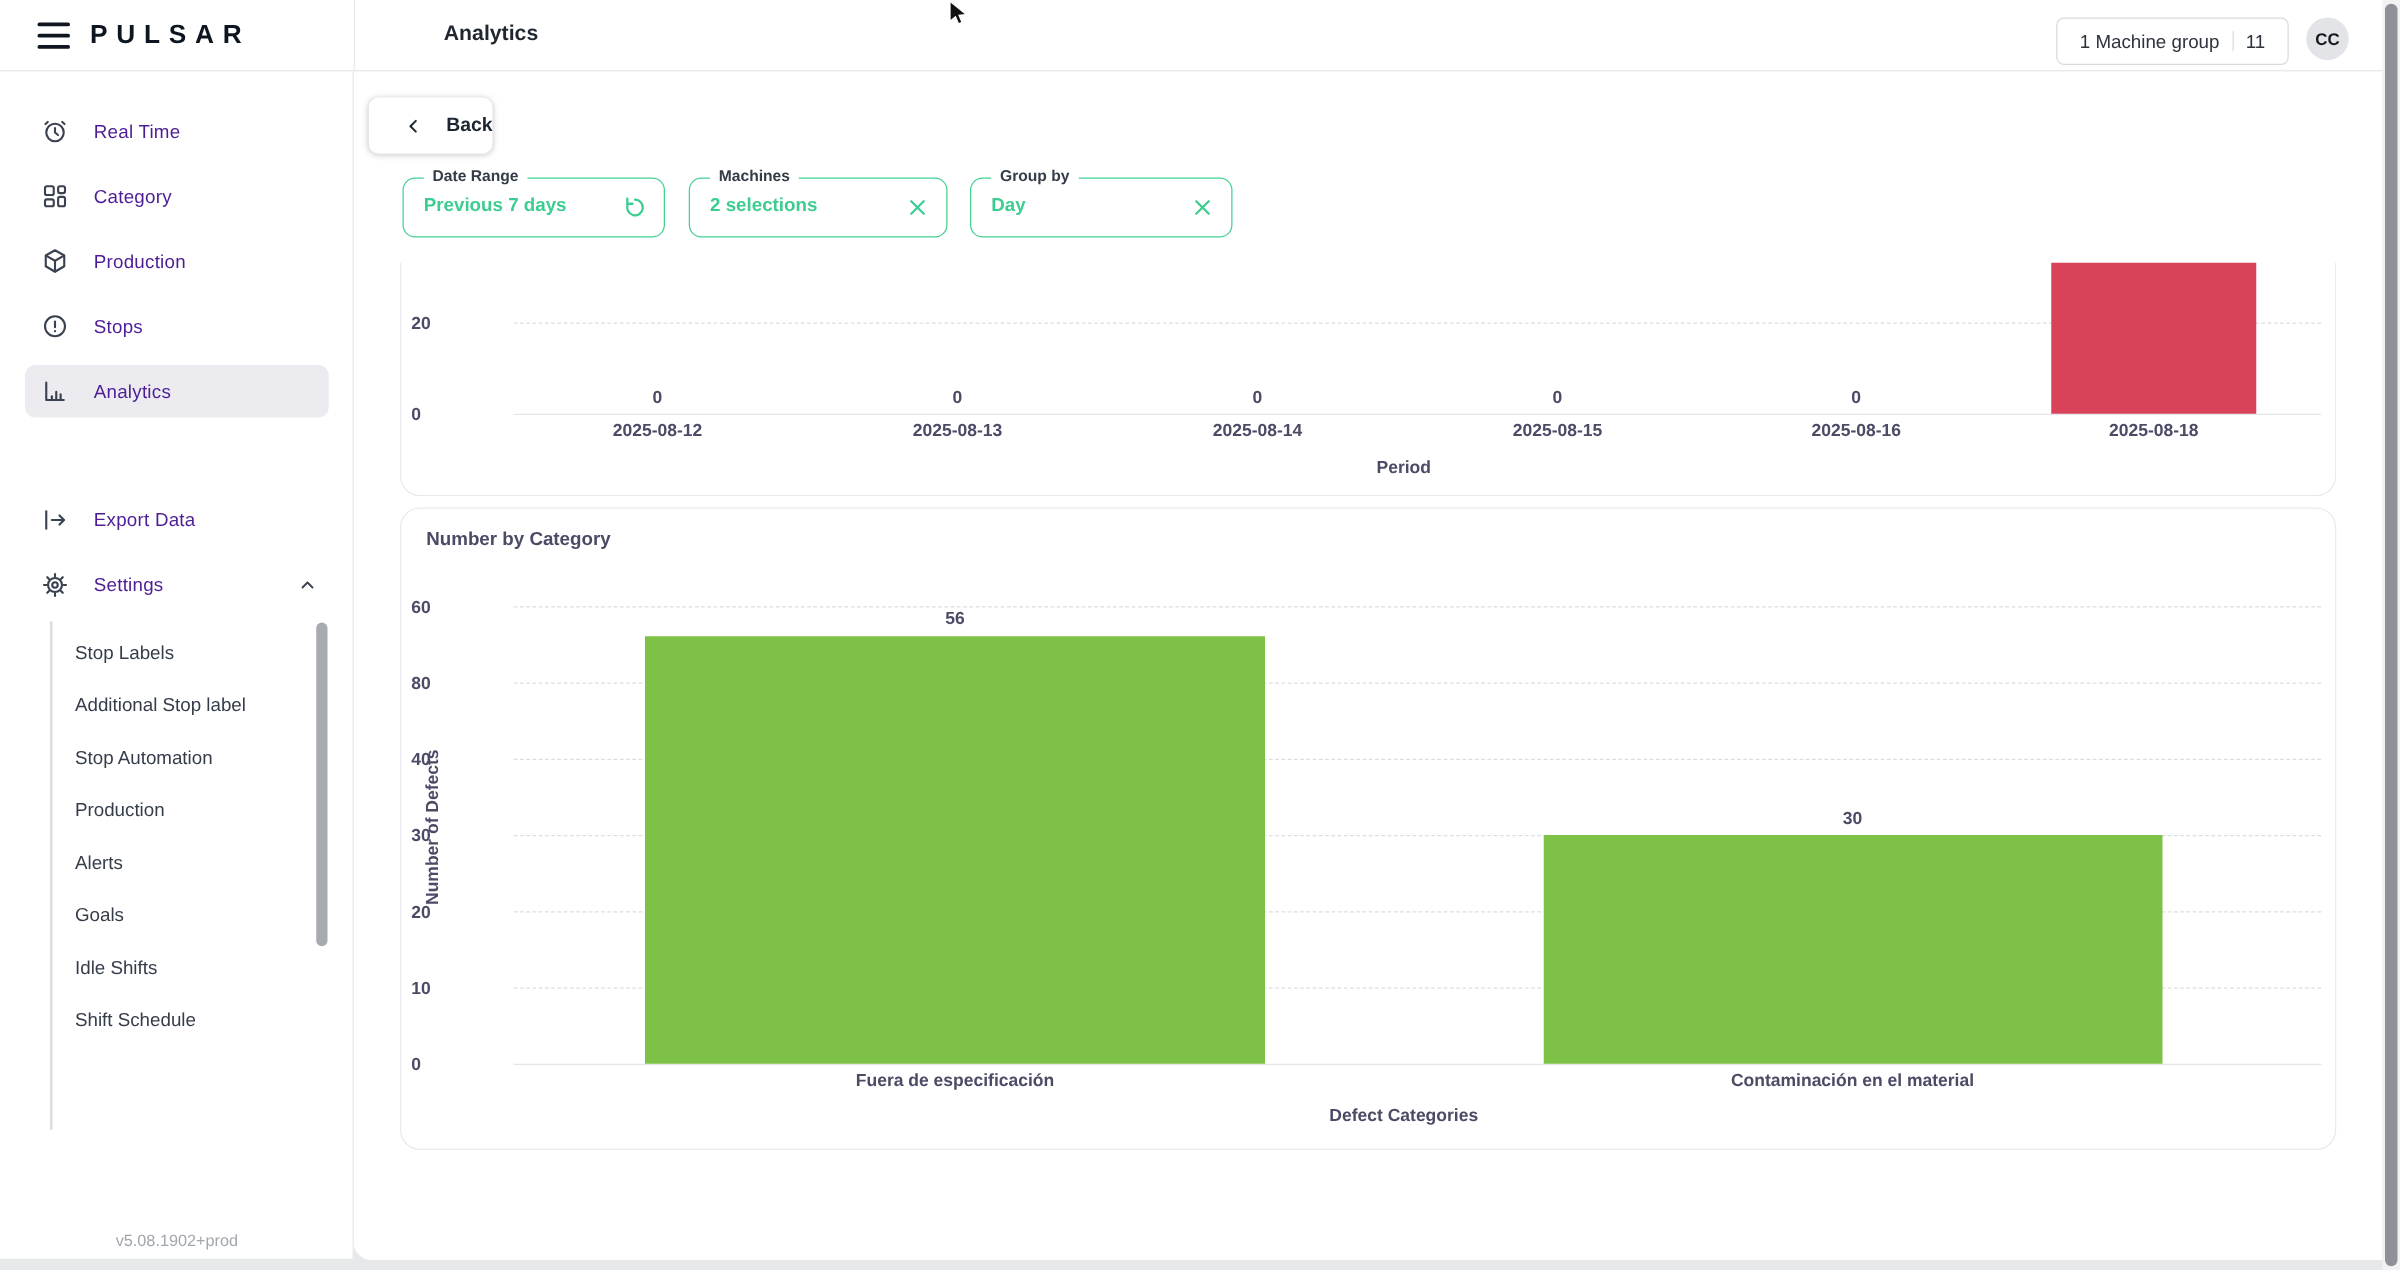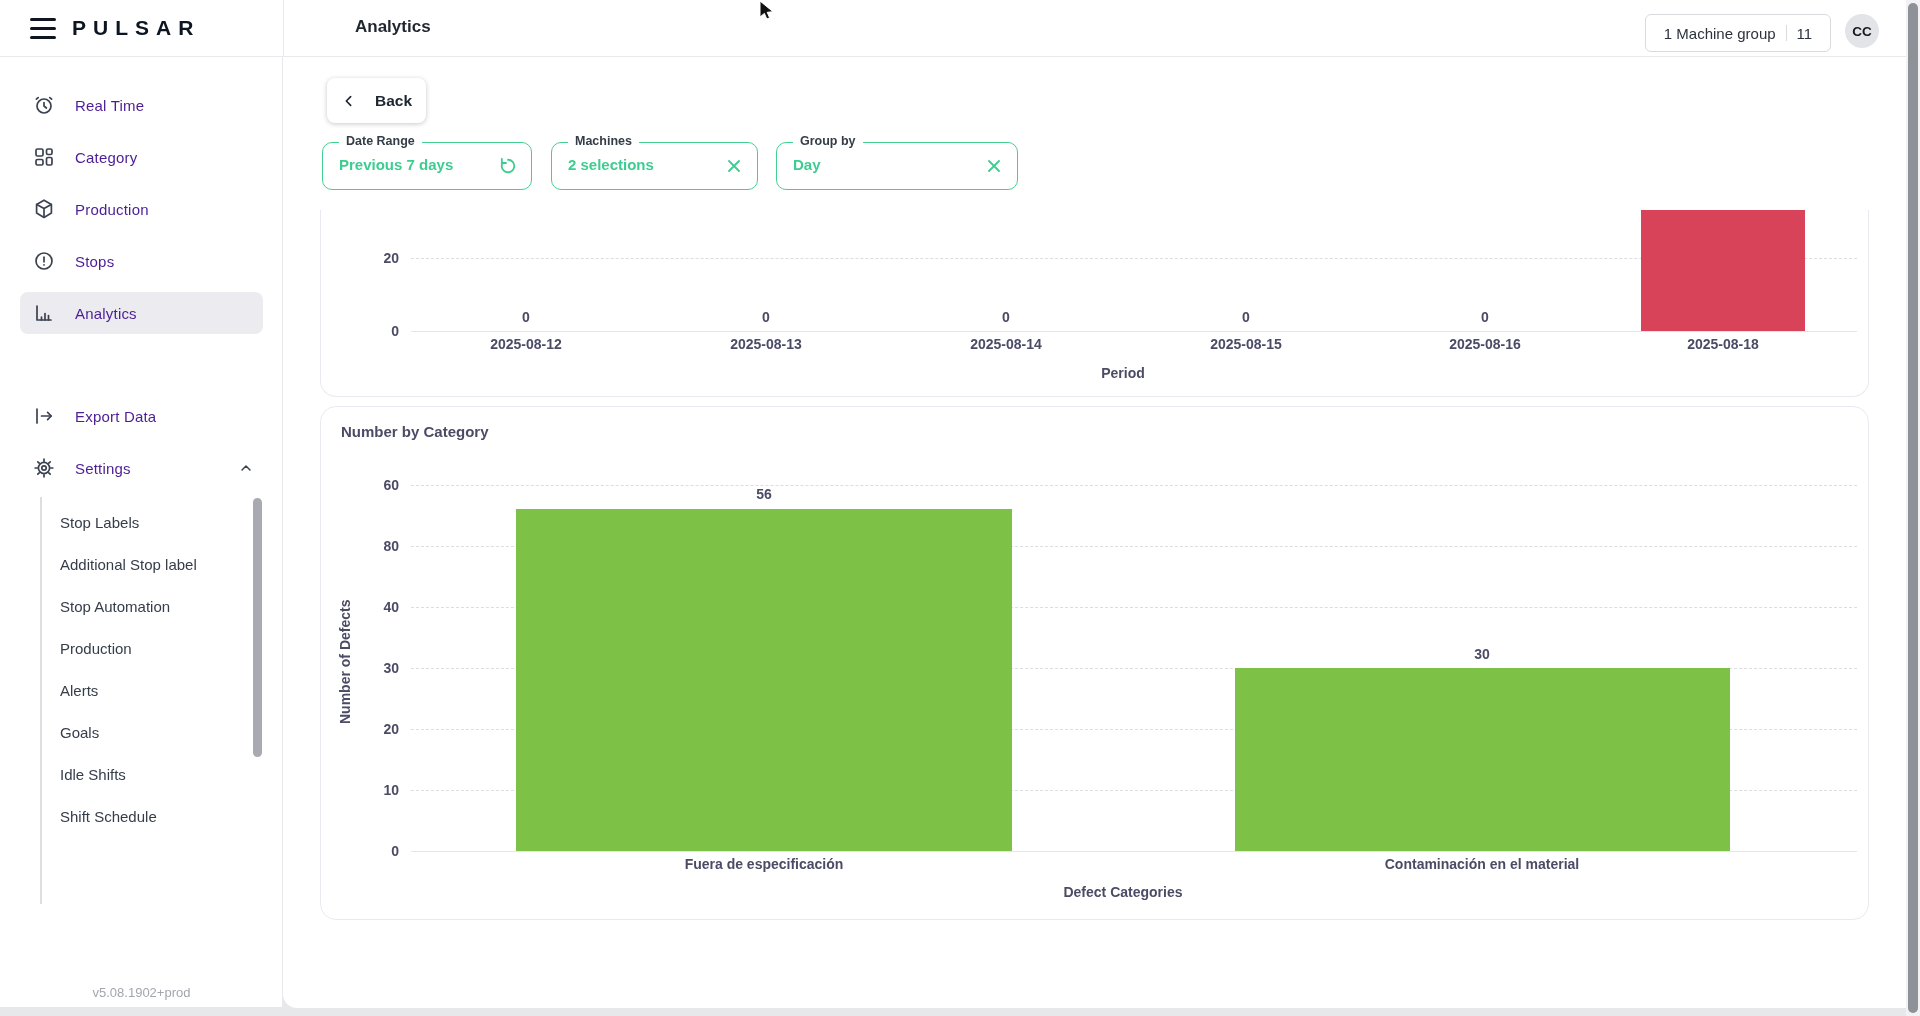--- a/index.html
+++ b/index.html
@@ -31,35 +31,35 @@
   .sub-item { position:absolute; left:60px; width:180px; height:30px; display:flex; align-items:center; font-size:15px; color:#353d4a; cursor:pointer; }
   #indent-line { left:40px; top:440px; width:2px; height:407px; background:#dcdee2; }
   #side-scroll { left:253px; top:441px; width:9px; height:259px; border-radius:5px; background:#a7aab0; cursor:pointer; }
   #version { left:0; top:928px; width:283px; text-align:center; font-size:13px; color:#a2a7ad; }
 
   svg.icon { stroke:#3a4250; fill:none; stroke-width:1.7; stroke-linecap:round; stroke-linejoin:round; }
 
   
   #main { left:283px; top:57px; width:1623px; height:951px; background:#fff; border-bottom-left-radius:14px; z-index:10; overflow:hidden; }
   #back-btn { left:12px; top:21px; width:99px; height:45px; background:#fff; border-radius:8px;
-              box-shadow:0 1px 5px rgba(0,0,0,.22); display:flex; align-items:center; justify-content:center; gap:18px;
-              font-size:15.5px; font-weight:600; color:#1d2530; cursor:pointer;margin-left:32px; }
+              box-shadow:0 1px 5px rgba(0,0,0,.22); display:flex; align-items:center; justify-content:flex-end; gap:18px;
+              font-size:15.5px; font-weight:600; color:#1d2530; cursor:pointer; }
   .chip { position:absolute; top:85px; height:48px; border:1.5px solid #43d192; border-radius:10px; background:#fff; cursor:pointer; }
   .chip .legend { position:absolute; top:-9px; left:16px; background:#fff; padding:0 7px; font-size:12.5px; font-weight:700; color:#333c47; white-space:nowrap; }
   .chip .val { position:absolute; left:16px; top:13px; font-size:15px; font-weight:600; color:#3ecd90; white-space:nowrap; }
   .chip .cicon { position:absolute; right:13px; top:13px; width:20px; height:20px; }
   #chip-date { left:39px; width:210px; }
   #chip-machines { left:268px; width:207px; }
-  #chip-group { left:493px; width:242px; }
+  #chip-group { left:493px; width:210px; }
 
   .card { position:absolute; left:37px; width:1549px; background:#fff; border:1px solid #e9eaef; border-radius:16px; }
   #card1 { top:153px; height:187px; border-top:none; border-top-left-radius:0; border-top-right-radius:0; overflow:hidden; }
   #card2 { top:349px; height:514px; }
 
-  .ytick { position:absolute; width:70px; text-align:right; font-size:14px; font-weight:600; color:#4b4b66; line-height:16px; }
+  .ytick { position:absolute; width:70px; text-align:left; font-size:14px; font-weight:600; color:#4b4b66; line-height:16px; }
   .grid-dash { position:absolute; left:90px; width:1446px; height:0; border-top:1px dashed #dcdde2; }
   .grid-solid { position:absolute; left:90px; width:1446px; height:0; border-top:1px solid #e4e5e9; }
   .vlabel { position:absolute; width:200px; text-align:center; font-size:14px; font-weight:600; color:#4b4b66; }
   .xcat { position:absolute; width:400px; margin-left:-200px; text-align:center; font-size:14px; font-weight:600; color:#4b4b66; }
   .axis-title { position:absolute; text-align:center; font-size:14px; font-weight:600; color:#4b4b66; }
   .bar { position:absolute; }
   #chart2-title { position:absolute; left:20px; top:16px; font-size:15px; font-weight:600; color:#4b4b66; }
   #ylabel2 { position:absolute; left:14px; top:110px; height:290px; width:20px; display:flex; align-items:center; justify-content:center;
              writing-mode:vertical-rl; transform:rotate(180deg); font-size:14px; font-weight:600; color:#4b4b66; }
 

